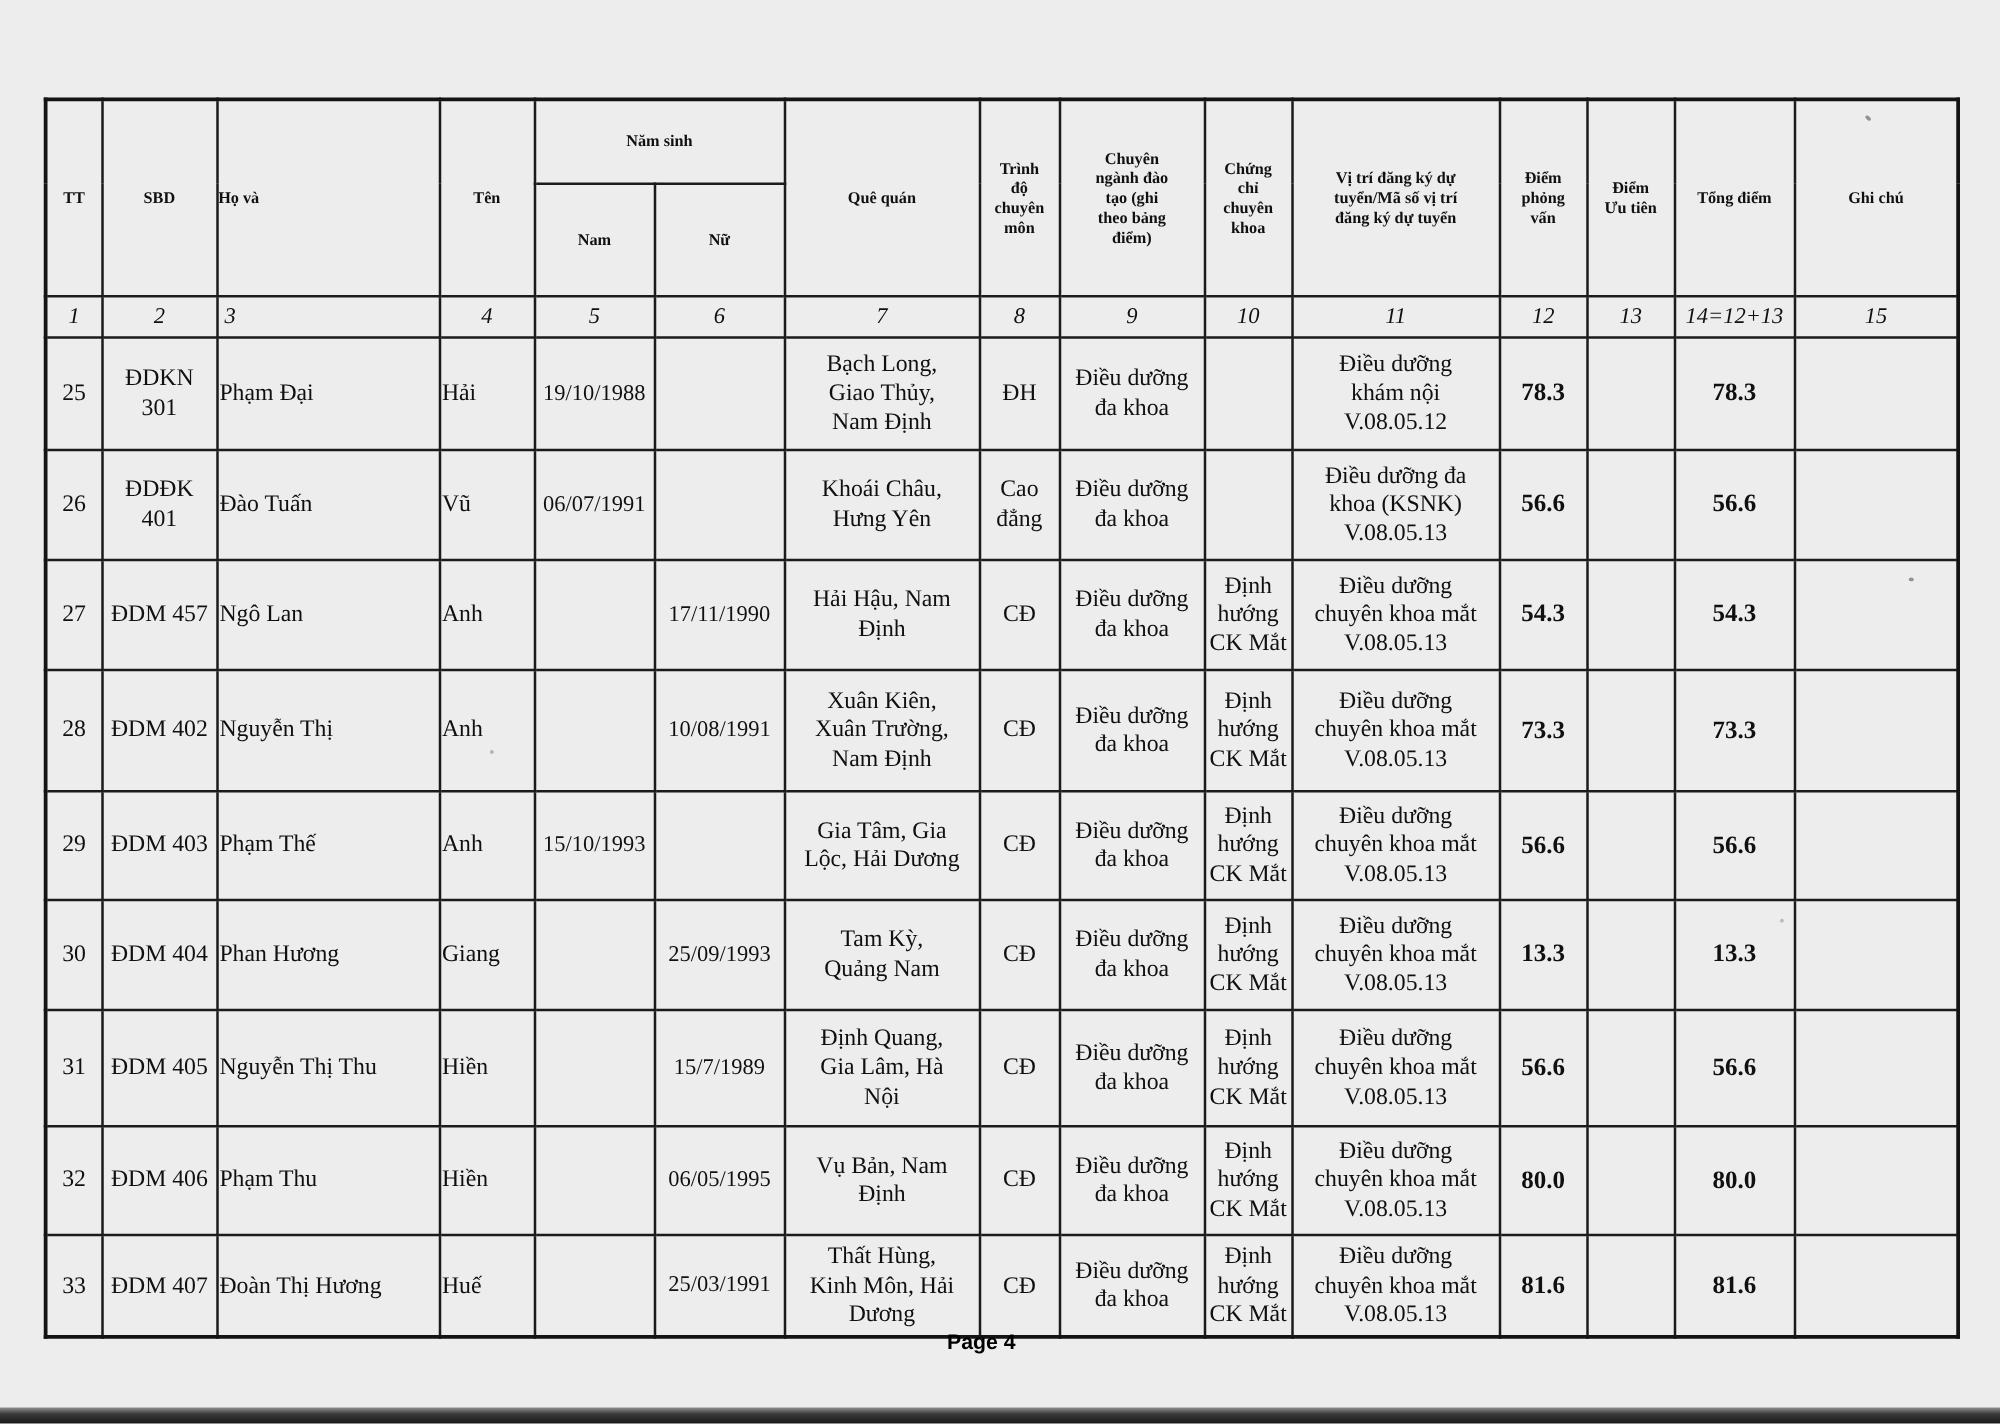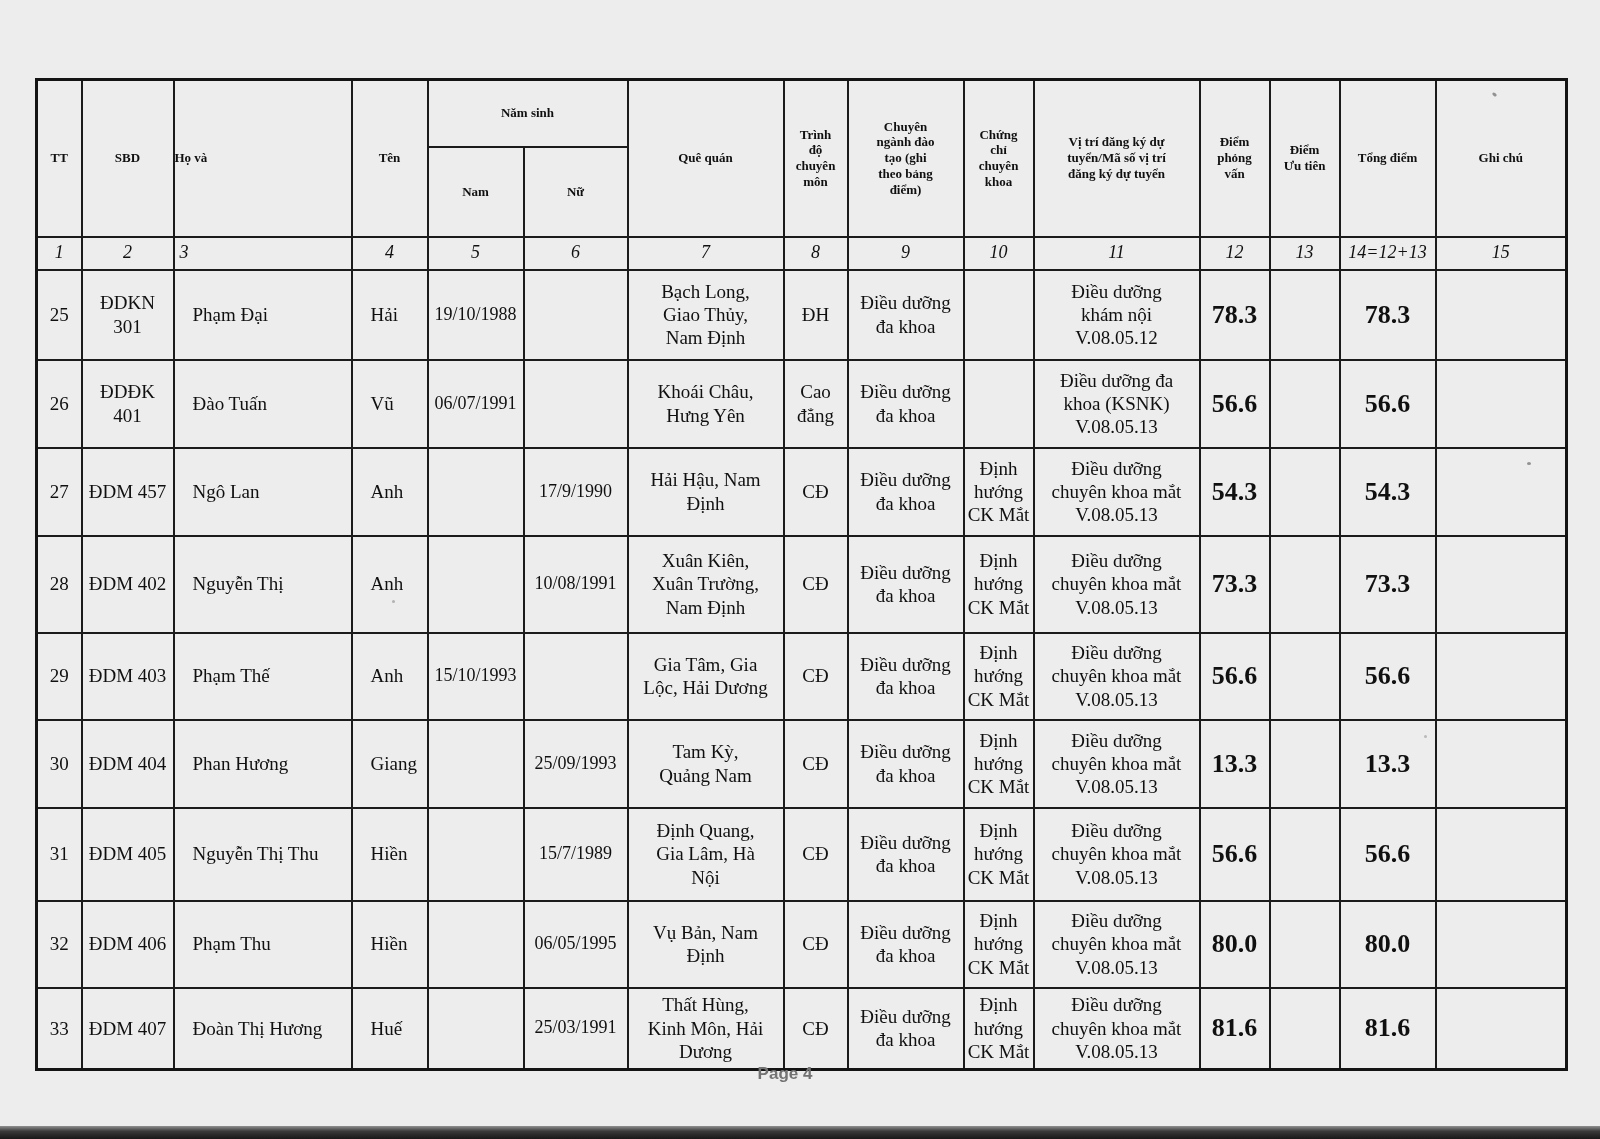--- a/index.html
+++ b/index.html
@@ -25,37 +25,37 @@
   }
   .doc thead tr.h1 { height:67px; }
   .doc thead tr.h2 { height:90px; }
   .doc thead th { font-weight:bold; font-size:13px; }
   .doc thead th.ho { text-align:left; padding-left:0; }
   .doc tr.colnums td {
     height:27px; font-style:italic; font-weight:normal; font-size:18px;
   }
   .doc tr.colnums td.n3 { text-align:left; padding-left:5px; }
   .doc tbody td { font-size:19px; }
-  .doc tbody td.c-ho, .doc tbody td.c-ten { text-align:left; padding-left:18px; }
+  .doc tbody td.c-ho, .doc tbody td.c-ten { text-align:left; padding-left:1px; }
   .doc tbody td.c-date { font-size:18px; }
-  .doc tbody td.c-score { font-weight:bold; font-size:26px; }
+  .doc tbody td.c-score { font-weight:bold; font-size:20px; }
   .doc tbody tr:nth-child(1) { height:90px; }
   .doc tbody tr:nth-child(2) { height:88px; }
   .doc tbody tr:nth-child(3) { height:88px; }
   .doc tbody tr:nth-child(4) { height:97px; }
   .doc tbody tr:nth-child(5) { height:87px; }
   .doc tbody tr:nth-child(6) { height:88px; }
   .doc tbody tr:nth-child(7) { height:93px; }
   .doc tbody tr:nth-child(8) { height:87px; }
   .doc tbody tr:nth-child(9) { height:82px; }
   .footer {
     position:absolute; left:0; top:1064px; width:1570px;
     text-align:center;
     font-family:"Liberation Sans", sans-serif;
-    font-weight:bold; font-size:17px; color:#737373;
+    font-weight:bold; font-size:17px; color:#000000;
   }
   .scan-strip {
     position:absolute; left:0; top:1126px; width:1600px; height:13px;
     background:linear-gradient(to bottom,#909090 0%,#3a3a3a 40%,#181818 100%);
   }
   .speck { position:absolute; background:#6b6b6b; border-radius:50%; opacity:.7; }
   .speck.s1 { left:1492px; top:93px; width:5px; height:3px; transform:rotate(40deg); }
   .speck.s2 { left:1527px; top:462px; width:4px; height:3px; }
   .speck.s3 { left:392px; top:600px; width:3px; height:3px; opacity:.45; }
   .speck.s4 { left:1424px; top:735px; width:3px; height:3px; opacity:.4; }
@@ -183,21 +183,21 @@
       <td class="c-ut"></td>
       <td class="c-score">56.6</td>
       <td class="c-ghichu"></td>
     </tr>
         <tr>
       <td class="c-tt">27</td>
       <td class="c-sbd">ĐDM 457</td>
       <td class="c-ho">Ngô Lan</td>
       <td class="c-ten">Anh</td>
       <td class="c-date"></td>
-      <td class="c-date">17/9/1990</td>
+      <td class="c-date">17/11/1990</td>
       <td class="c-que">Hải Hậu, Nam
 Định</td>
       <td class="c-trinhdo">CĐ</td>
       <td class="c-nganh">Điều dưỡng
 đa khoa</td>
       <td class="c-chungchi">Định
 hướng
 CK Mắt</td>
       <td class="c-vitri">Điều dưỡng
 chuyên khoa mắt

